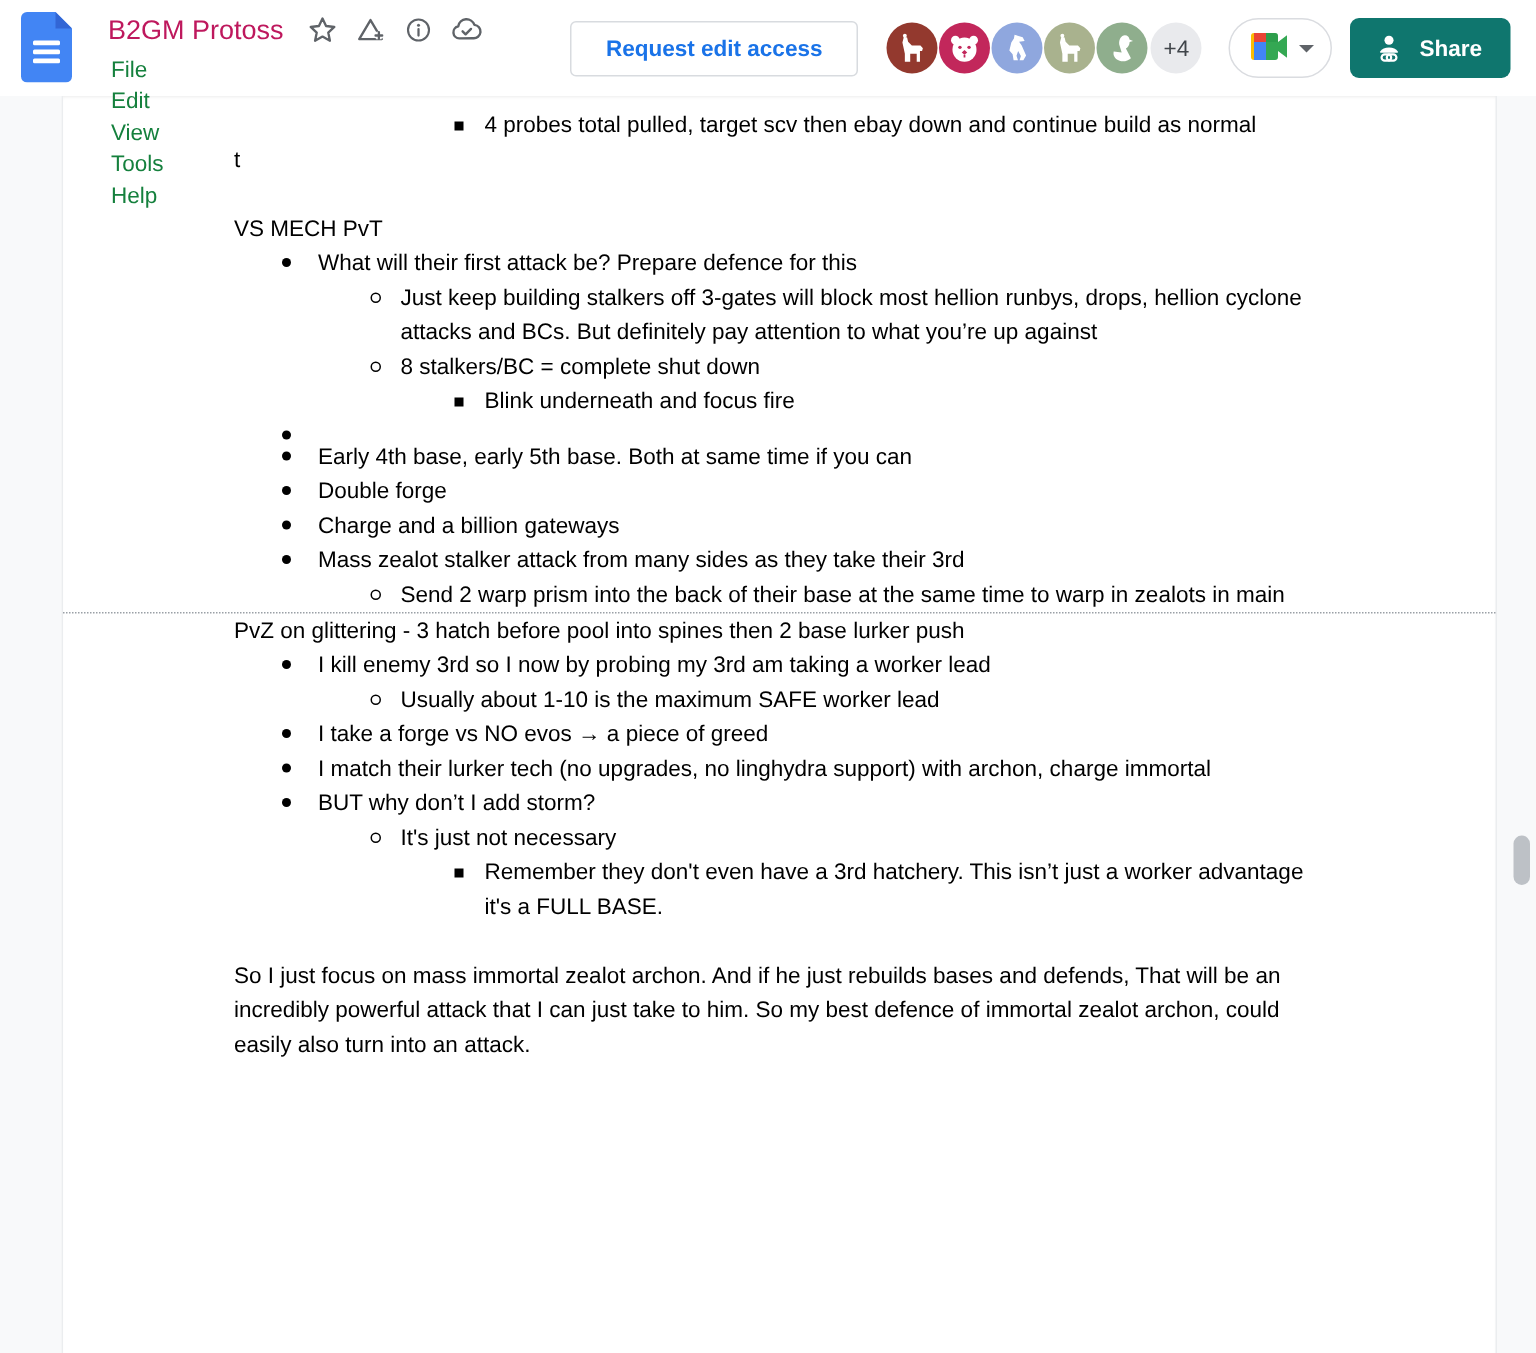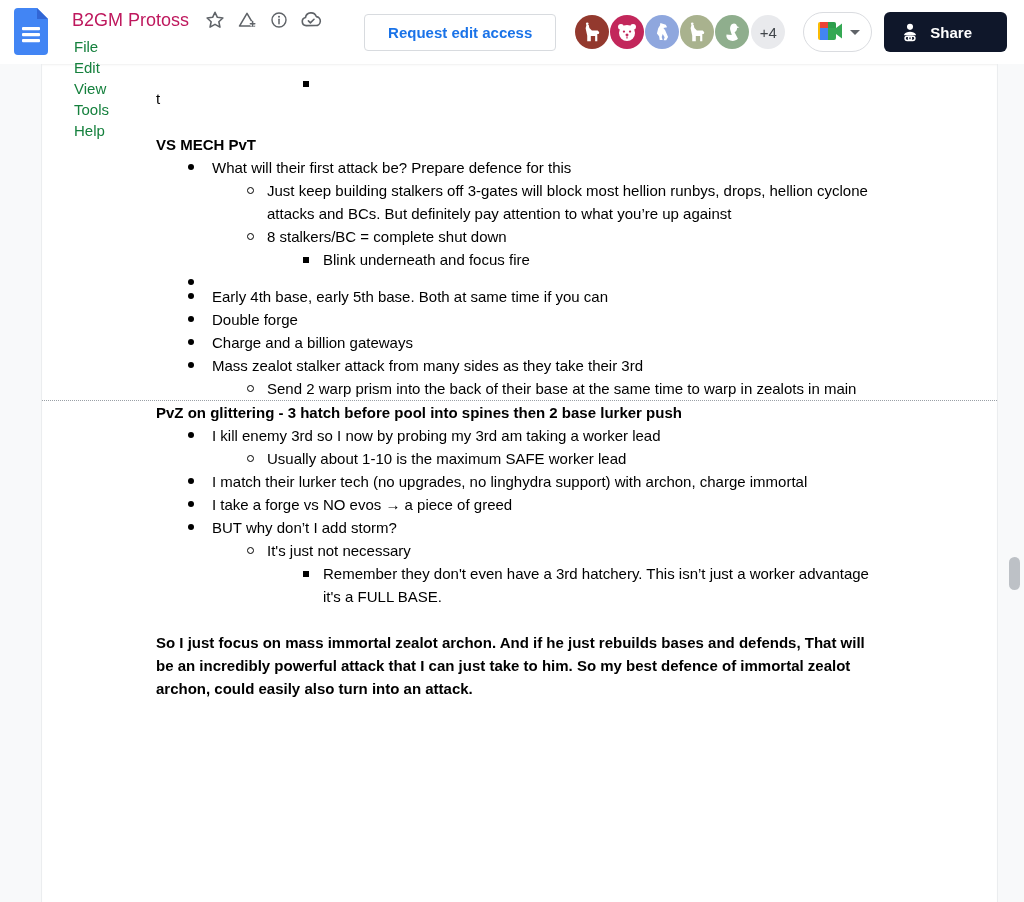--- a/index.html
+++ b/index.html
@@ -21,34 +21,34 @@
                  color: #1a73e8; font-size: 15px; font-weight: bold; display: flex; align-items: center; cursor: pointer; white-space: nowrap; }
   .avatar-row { display: flex; align-items: center; margin-left: 18px; }
   .avatar { width: 34px; height: 34px; border-radius: 50%; display: flex; align-items: center; justify-content: center; margin-left: 1px; cursor: pointer; flex: none; }
   .avatar svg { width: 26px; height: 26px; }
   .badge-plus { width: 34px; height: 34px; border-radius: 50%; background: #e9eaed; color: #40454a; font-size: 15px;
                 display: flex; align-items: center; justify-content: center; margin-left: 2px; cursor: pointer; }
   .meet-btn { margin-left: 18px; height: 40px; border: 1px solid #dadce0; border-radius: 20px; background: #fff;
               display: flex; align-items: center; padding: 0 11px 0 13px; cursor: pointer; }
   .caret-down { width: 0; height: 0; border-left: 5px solid transparent; border-right: 5px solid transparent;
                 border-top: 5px solid #5f6368; margin-left: 7px; }
-  .share-btn { margin-left: 12px; height: 40px; background: #0f172a; border: none; border-radius: 6px; color: #fff;
-               font-size: 15px; font-weight: bold; display: flex; align-items: center; padding: 0 35px 0 15px; cursor: pointer; }
+  .share-btn { margin-left: 12px; height: 40px; background: #0f766e; border: none; border-radius: 6px; color: #fff;
+               font-size: 15px; font-weight: bold; display: flex; align-items: center; padding: 0 19px 0 15px; cursor: pointer; }
   .share-btn svg { margin-right: 9px; }
 
   
   .doc-area { position: absolute; top: 64px; left: 0; right: 0; bottom: 0; background: #f8f9fa; }
   .doc-page { position: absolute; left: 41px; top: 0; bottom: 0; width: 957px; background: #fff;
               border-left: 1px solid #ebedef; border-right: 1px solid #ebedef;
               box-shadow: inset 0 2px 3px -2px rgba(0,0,0,.12); }
   .doc-content { padding: 8px 0 0 114px; width: 843px; font-size: 15px; line-height: 23px; color: #000; }
 
   .line { display: flex; }
   .line .txt { flex: 1; }
-  .bold { font-weight: bold; }
+  .bold { font-weight: normal; }
   .l0 { padding-left: 0; }
   .l1 { padding-left: 32px; }
   .l2 { padding-left: 91px; }
   .l3 { padding-left: 147px; }
   .marker { flex: none; position: relative; }
   .l1 .marker { width: 24px; }
   .l2 .marker { width: 20px; }
   .l3 .marker { width: 20px; }
   .marker i { display: block; margin-top: 8px; }
   .m-disc i   { width: 6px; height: 6px; background: #000; border-radius: 50%; }
@@ -172,20 +172,21 @@
   </div>
 </div>
 
 <div class="doc-area">
   <div class="doc-page">
     <div class="doc-content" id="doc-content">
         <div class="line l3 m-square">
           <span class="marker">
             <i></i>
           </span>
+          <span class="txt">4 probes total pulled, target scv then ebay down and continue build as normal</span>
         </div>
         <div class="line l0">
           <span class="txt">t</span>
         </div>
         <div class="blank"></div>
         <div class="line l0 bold">
           <span class="txt">VS MECH PvT</span>
         </div>
         <div class="line l1 m-disc">
           <span class="marker">
@@ -260,27 +261,27 @@
         <div class="line l2 m-circle">
           <span class="marker">
             <i></i>
           </span>
           <span class="txt">Usually about 1-10 is the maximum SAFE worker lead</span>
         </div>
         <div class="line l1 m-disc">
           <span class="marker">
             <i></i>
           </span>
+          <span class="txt">I take a forge vs NO evos → a piece of greed</span>
+        </div>
+        <div class="line l1 m-disc">
+          <span class="marker">
+            <i></i>
+          </span>
           <span class="txt">I match their lurker tech (no upgrades, no linghydra support) with archon, charge immortal</span>
-        </div>
-        <div class="line l1 m-disc">
-          <span class="marker">
-            <i></i>
-          </span>
-          <span class="txt">I take a forge vs NO evos → a piece of greed</span>
         </div>
         <div class="line l1 m-disc">
           <span class="marker">
             <i></i>
           </span>
           <span class="txt">BUT why don’t I add storm?</span>
         </div>
         <div class="line l2 m-circle">
           <span class="marker">
             <i></i>

